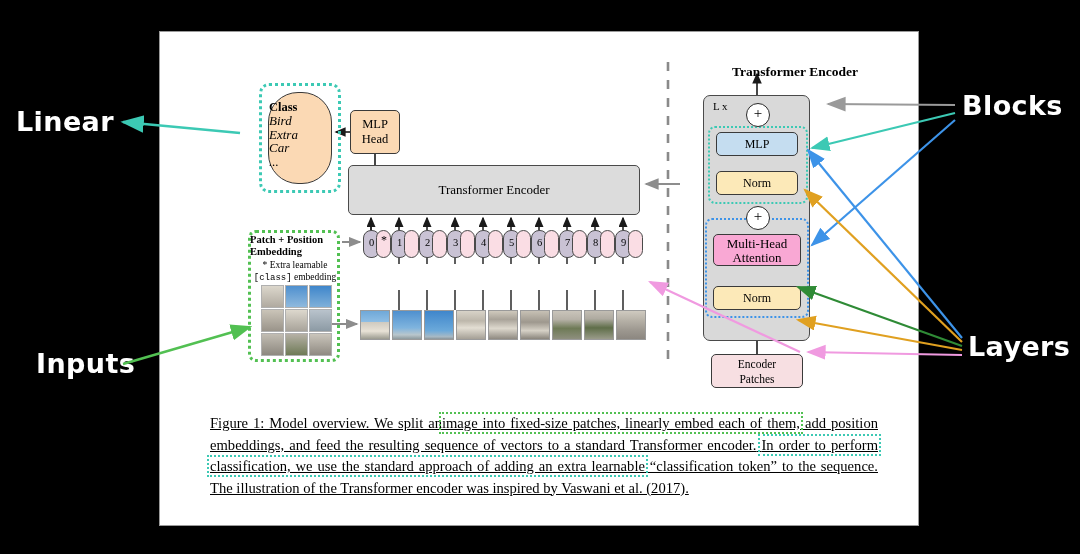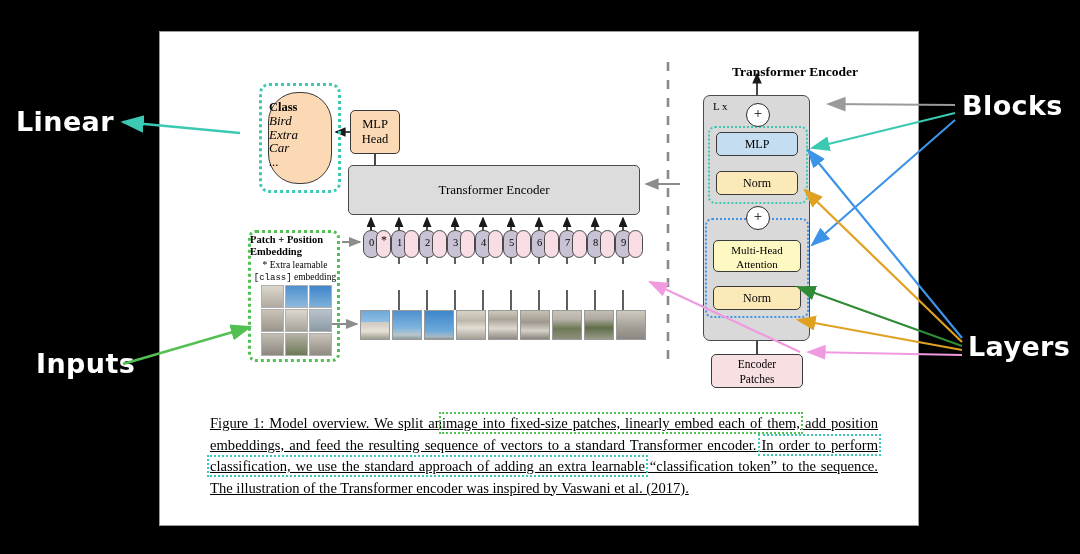--- a/index.html
+++ b/index.html
@@ -87,21 +87,21 @@
   .gp{position:absolute;width:21px;height:21px;border:1px solid #b0b0b0;}
 
   
   #enc-outer{left:543px;top:63px;width:107px;height:246px;background:#d9d9d9;
              border:1.5px solid #4a4a4a;border-radius:7px;}
   #enc-lx{left:553px;top:68px;font-size:11px;color:#000;}
 
   .encblk{text-align:center;border:1.4px solid #3a3a3a;border-radius:5px;color:#000;}
   #b-mlp{left:556px;top:100px;width:82px;height:24px;background:#c5ddf0;font-size:12px;line-height:22px;}
   #b-norm1{left:556px;top:139px;width:82px;height:24px;background:#fce9b8;font-size:12px;line-height:22px;}
-  #b-mha{left:553px;top:208px;width:88px;height:32px;background:#fef9c3;font-size:11px;line-height:14px;padding-top:2px;}
+  #b-mha{left:553px;top:202px;width:88px;height:32px;background:#f9a8d4;font-size:13px;line-height:14px;padding-top:2px;}
   #b-norm2{left:553px;top:254px;width:88px;height:24px;background:#fce9b8;font-size:12px;line-height:22px;}
   #b-emb{left:551px;top:322px;width:92px;height:34px;background:#f7dfe2;font-size:11.5px;line-height:15px;padding-top:2px;}
 
   #dot-mlp{left:548px;top:94px;width:100px;height:78px;border:2.6px dotted #3cc9b4;border-radius:7px;}
   #dot-mha{left:545px;top:186px;width:104px;height:100px;border:2.6px dotted #3d93e8;border-radius:7px;}
 
   .plus{position:absolute;width:22px;height:22px;border:1.6px solid #2a2a2a;border-radius:50%;
         background:#fff;text-align:center;font-size:15px;line-height:19px;color:#000;font-weight:500;}
   #plus1{left:586px;top:71px;}
   #plus2{left:586px;top:174px;}

